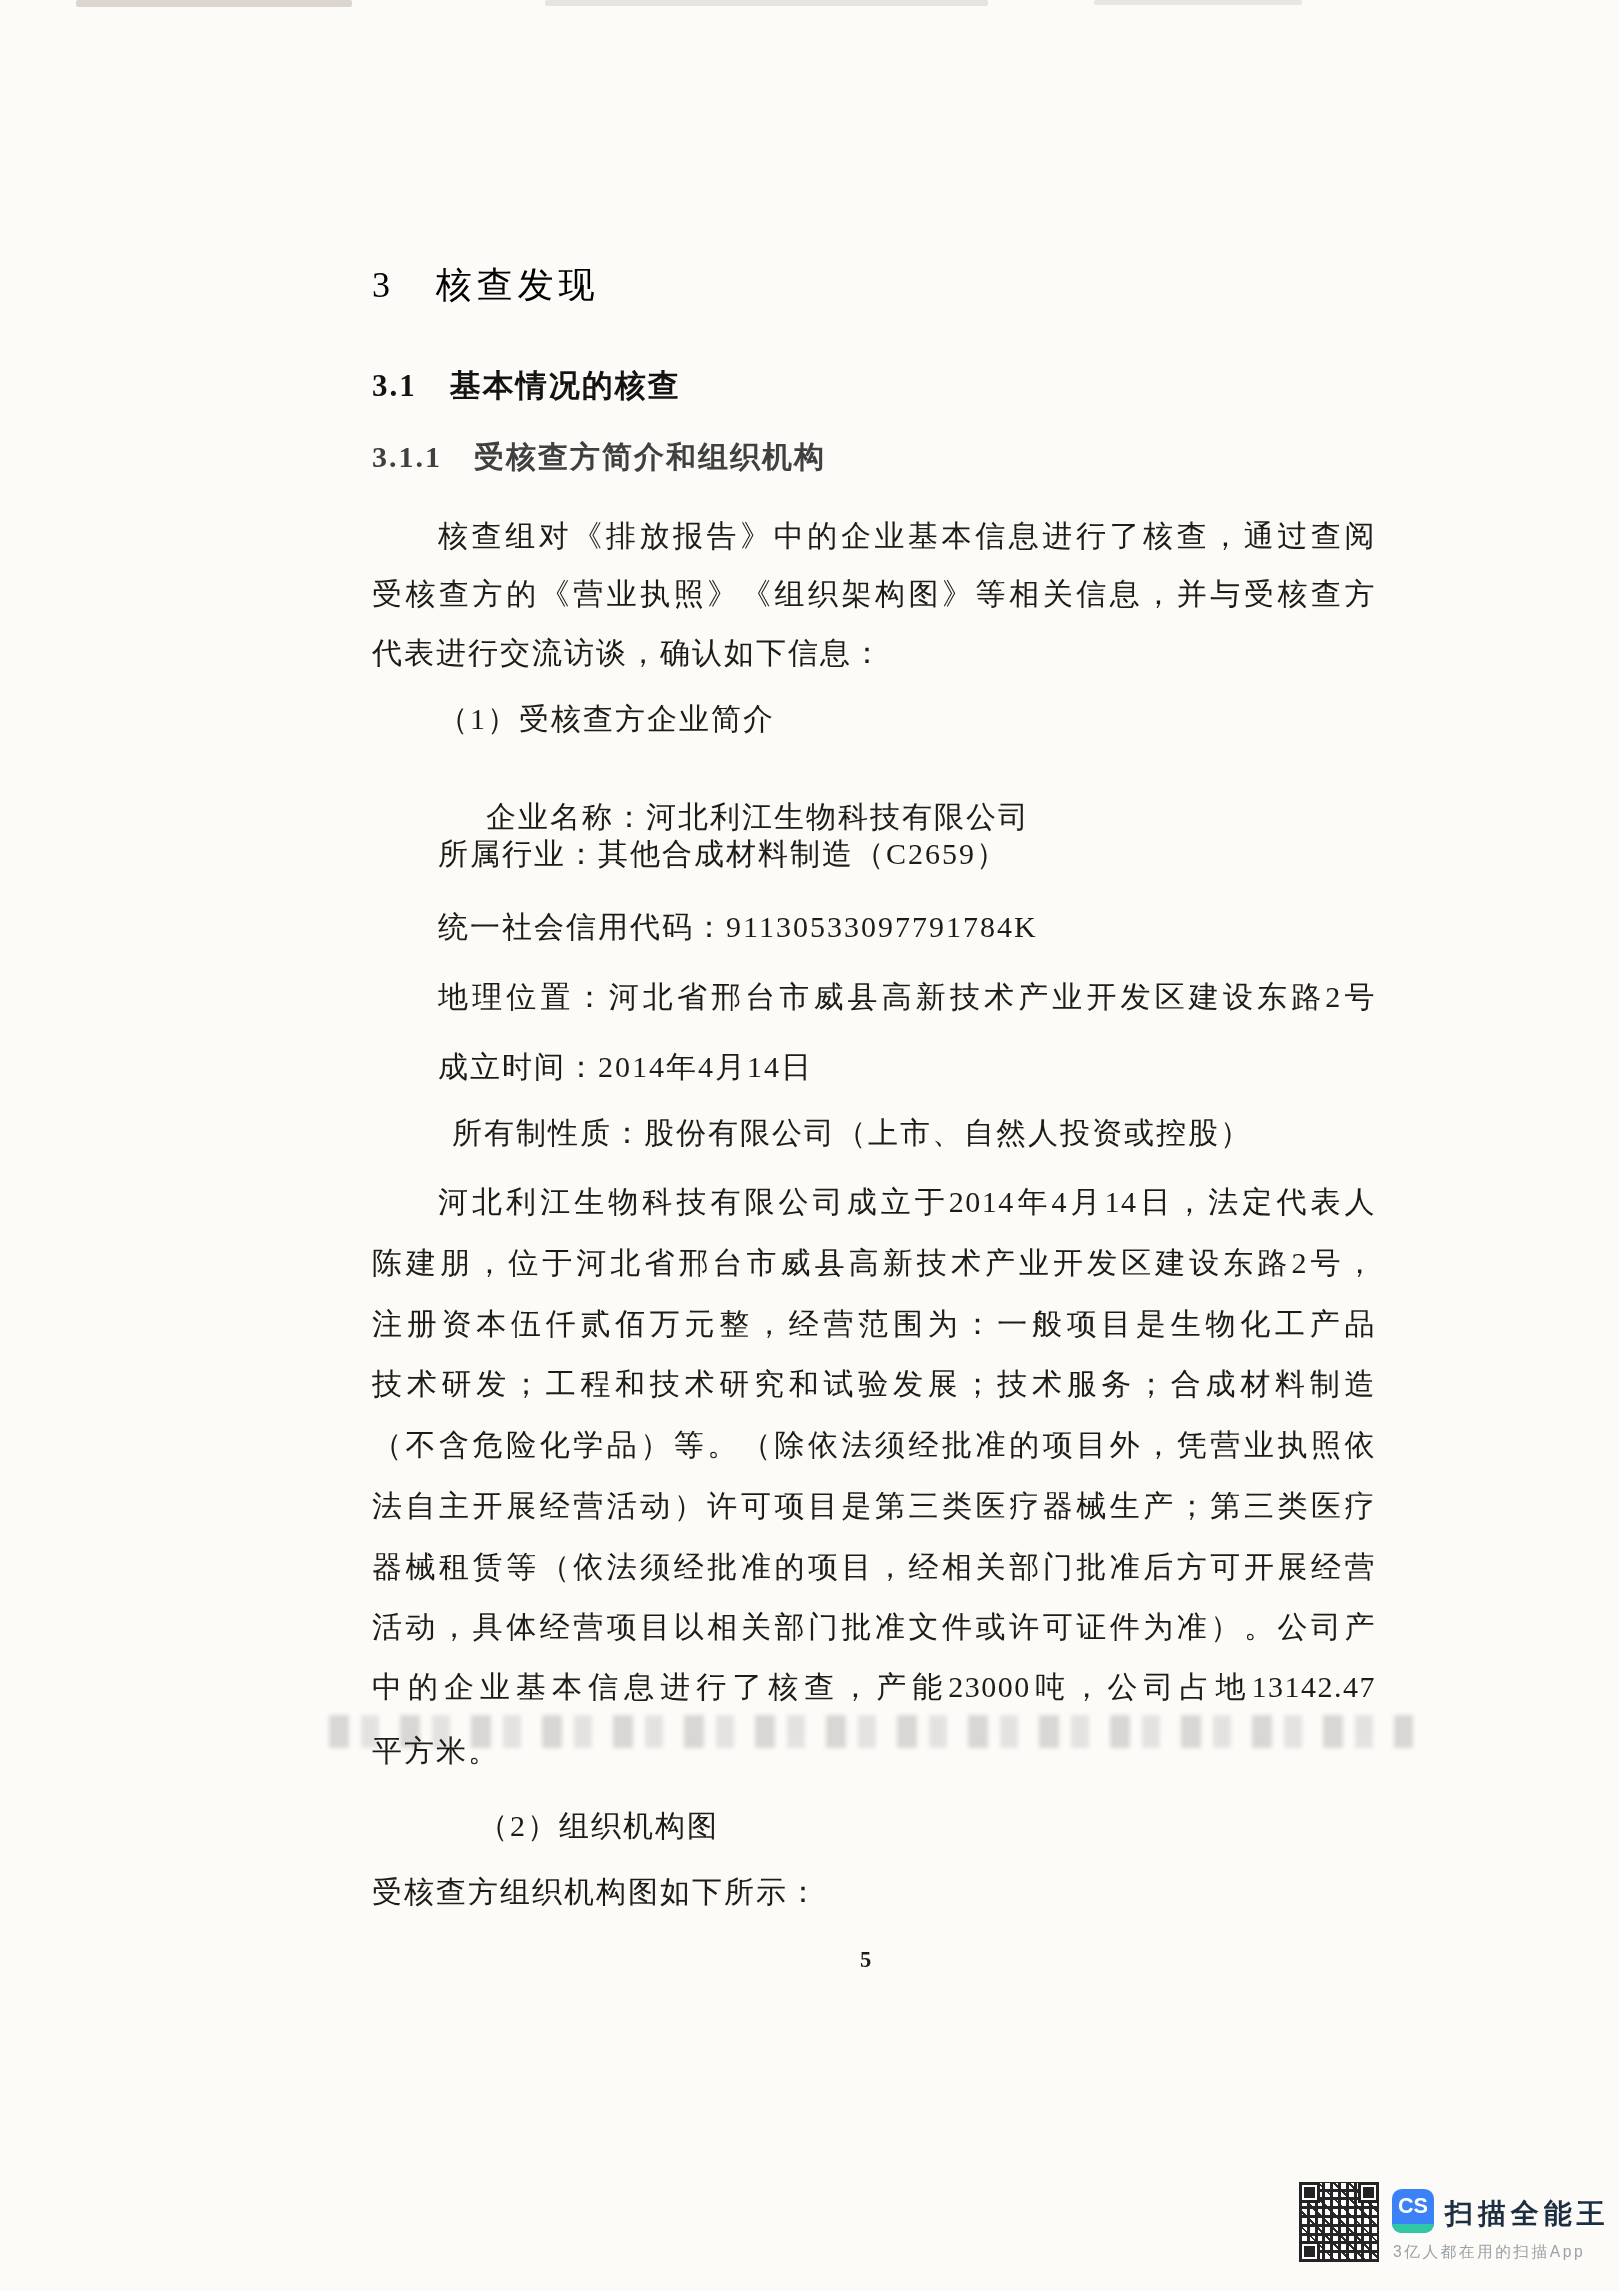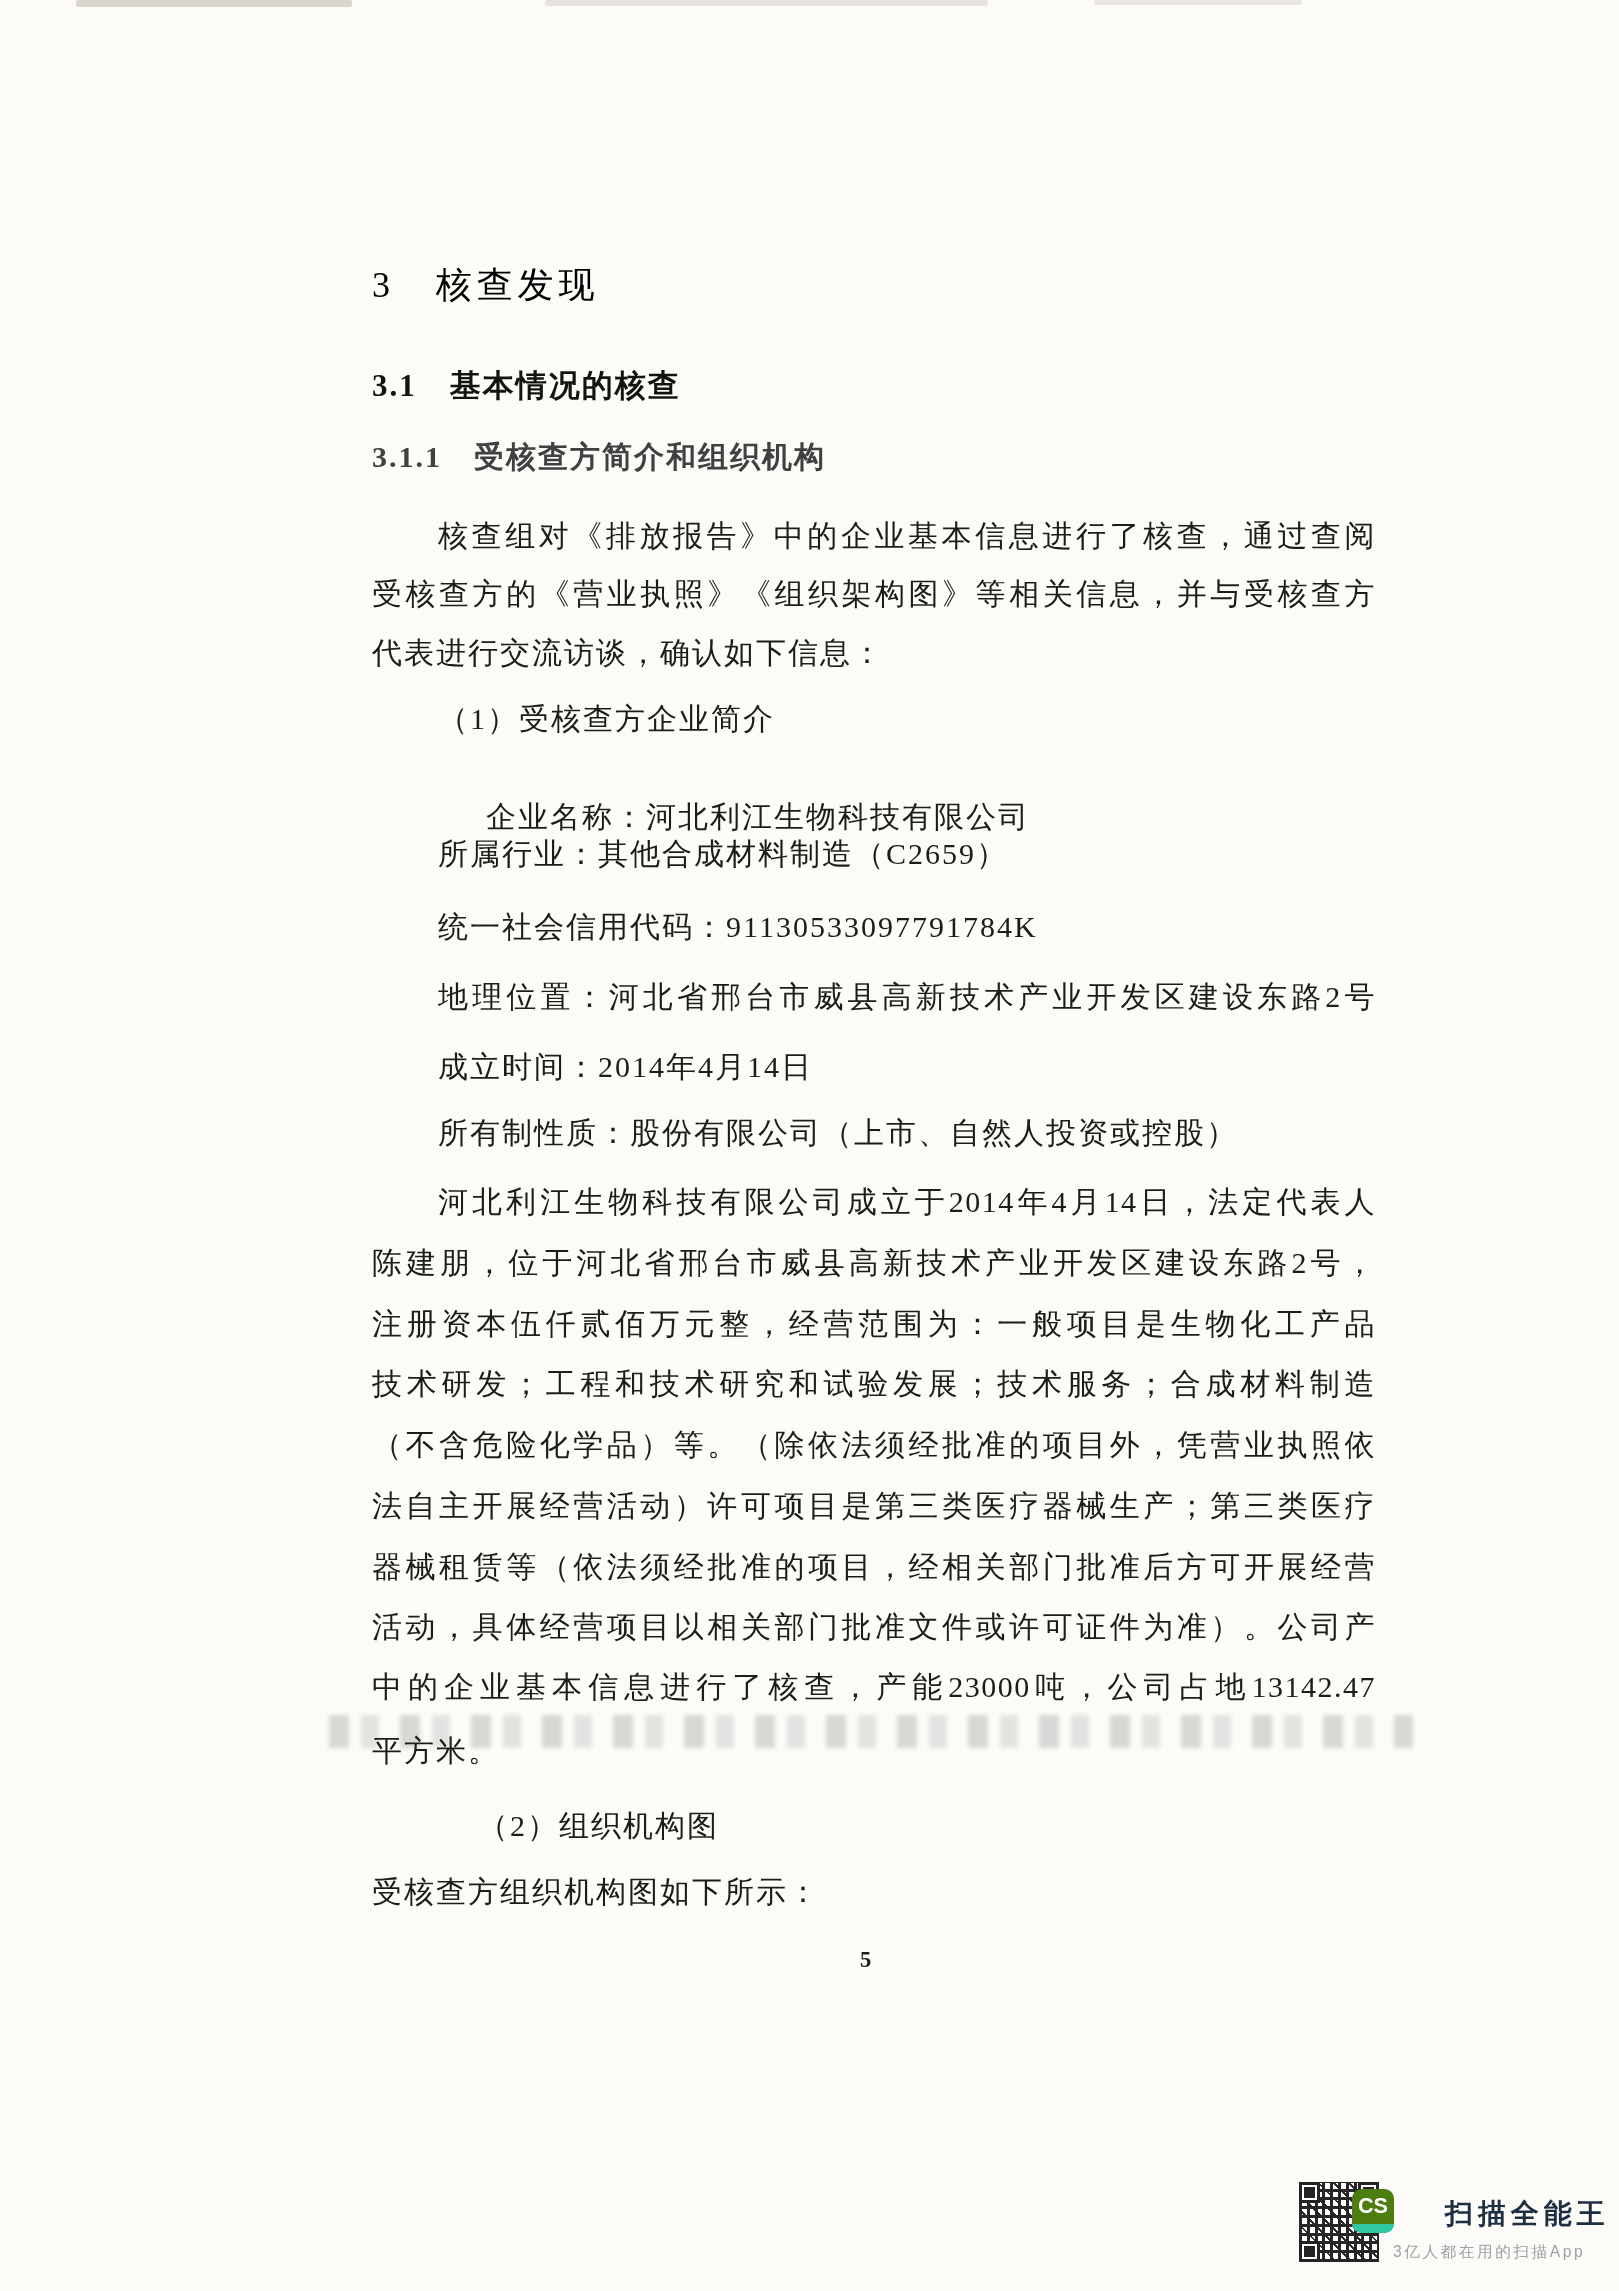--- a/index.html
+++ b/index.html
@@ -25,21 +25,21 @@
 
   
   .qr{position:absolute;left:1299px;top:2182px;width:80px;height:80px;background:
       repeating-linear-gradient(90deg,#262626 0 2.9px,rgba(255,255,255,0) 2.9px 7.8px),
       repeating-linear-gradient(0deg,#262626 0 2.9px,rgba(255,255,255,0) 2.9px 8.8px),
       repeating-linear-gradient(45deg,rgba(255,255,255,0) 0 3.9px,#2b2b2b 3.9px 5.9px,rgba(255,255,255,0) 5.9px 10.8px);
       background-color:#fff;}
   .qr .f{position:absolute;width:20.6px;height:20.6px;border:3.9px solid #232323;background:#fff;box-sizing:border-box;}
   .qr .f::after{content:"";position:absolute;inset:2px;background:#232323;}
   .qr .f.tl{left:0;top:0;} .qr .f.tr{right:0;top:0;} .qr .f.bl{left:0;bottom:0;}
-  .cs-icon{position:absolute;left:1352px;top:2189px;width:42px;height:44px;background:#4d7c0f;border-radius:9.8px;overflow:hidden;}
+  .cs-icon{position:absolute;left:1392px;top:2189px;width:42px;height:44px;background:#3b82f6;border-radius:9.8px;overflow:hidden;}
   .cs-icon .txt{display:block;color:#ffffff;font-family:"Liberation Sans",sans-serif;font-weight:700;font-size:21.6px;text-align:center;line-height:34px;letter-spacing:0;}
   .cs-icon .bar{position:absolute;bottom:0;left:0;width:100%;height:8.8px;background:#2fc7a4;}
   .cs-title{position:absolute;left:1445px;top:2195px;font-family:"Liberation Sans",sans-serif;font-weight:700;font-size:28px;color:#1d2d42;letter-spacing:4.9px;white-space:pre;}
   .cs-tagline{position:absolute;left:1393px;top:2242px;font-family:"Liberation Sans",sans-serif;font-size:15.7px;color:#9ba1a8;letter-spacing:2.5px;white-space:pre;}
 </style>
 </head>
 <body>
 
 <div class="page">
 
@@ -55,21 +55,21 @@
   <div class="line" style="left:372px;top:635px;">代表进行交流访谈，确认如下信息：</div>
   <div class="line just" style="left:372px;top:576px;width:1004px;">受核查方的《营业执照》《组织架构图》等相关信息，并与受核查方</div>
 
   <div class="line" style="left:438px;top:701px;">（1）受核查方企业简介</div>
 
   <div class="line" style="left:438px;top:799px;margin-left:48px;">企业名称：河北利江生物科技有限公司</div>
   <div class="line" style="left:438px;top:836px;">所属行业：其他合成材料制造（C2659）</div>
   <div class="line" style="left:438px;top:909px;">统一社会信用代码：91130533097791784K</div>
   <div class="line just" style="left:438px;top:979px;width:938px;">地理位置：河北省邢台市威县高新技术产业开发区建设东路2号</div>
   <div class="line" style="left:438px;top:1049px;">成立时间：2014年4月14日</div>
-  <div class="line" style="left:438px;top:1115px;">所有制性质：股份有限公司（上市、自然人投资或控股）</div>
+  <div class="line" style="left:452px;top:1115px;">所有制性质：股份有限公司（上市、自然人投资或控股）</div>
 
   <div class="line just" style="left:438px;top:1184px;width:938px;">河北利江生物科技有限公司成立于2014年4月14日，法定代表人</div>
   <div class="line just" style="left:372px;top:1245px;width:1004px;">陈建朋，位于河北省邢台市威县高新技术产业开发区建设东路2号，</div>
   <div class="line just" style="left:372px;top:1306px;width:1004px;">注册资本伍仟贰佰万元整，经营范围为：一般项目是生物化工产品</div>
   <div class="line just" style="left:372px;top:1366px;width:1004px;">技术研发；工程和技术研究和试验发展；技术服务；合成材料制造</div>
   <div class="line just" style="left:372px;top:1427px;width:1004px;">（不含危险化学品）等。（除依法须经批准的项目外，凭营业执照依</div>
   <div class="line just" style="left:372px;top:1488px;width:1004px;">法自主开展经营活动）许可项目是第三类医疗器械生产；第三类医疗</div>
   <div class="line just" style="left:372px;top:1549px;width:1004px;">器械租赁等（依法须经批准的项目，经相关部门批准后方可开展经营</div>
   <div class="line just" style="left:372px;top:1609px;width:1004px;">活动，具体经营项目以相关部门批准文件或许可证件为准）。公司产</div>
   <div class="line just" style="left:372px;top:1669px;width:1004px;">中的企业基本信息进行了核查，产能23000吨，公司占地13142.47</div>

